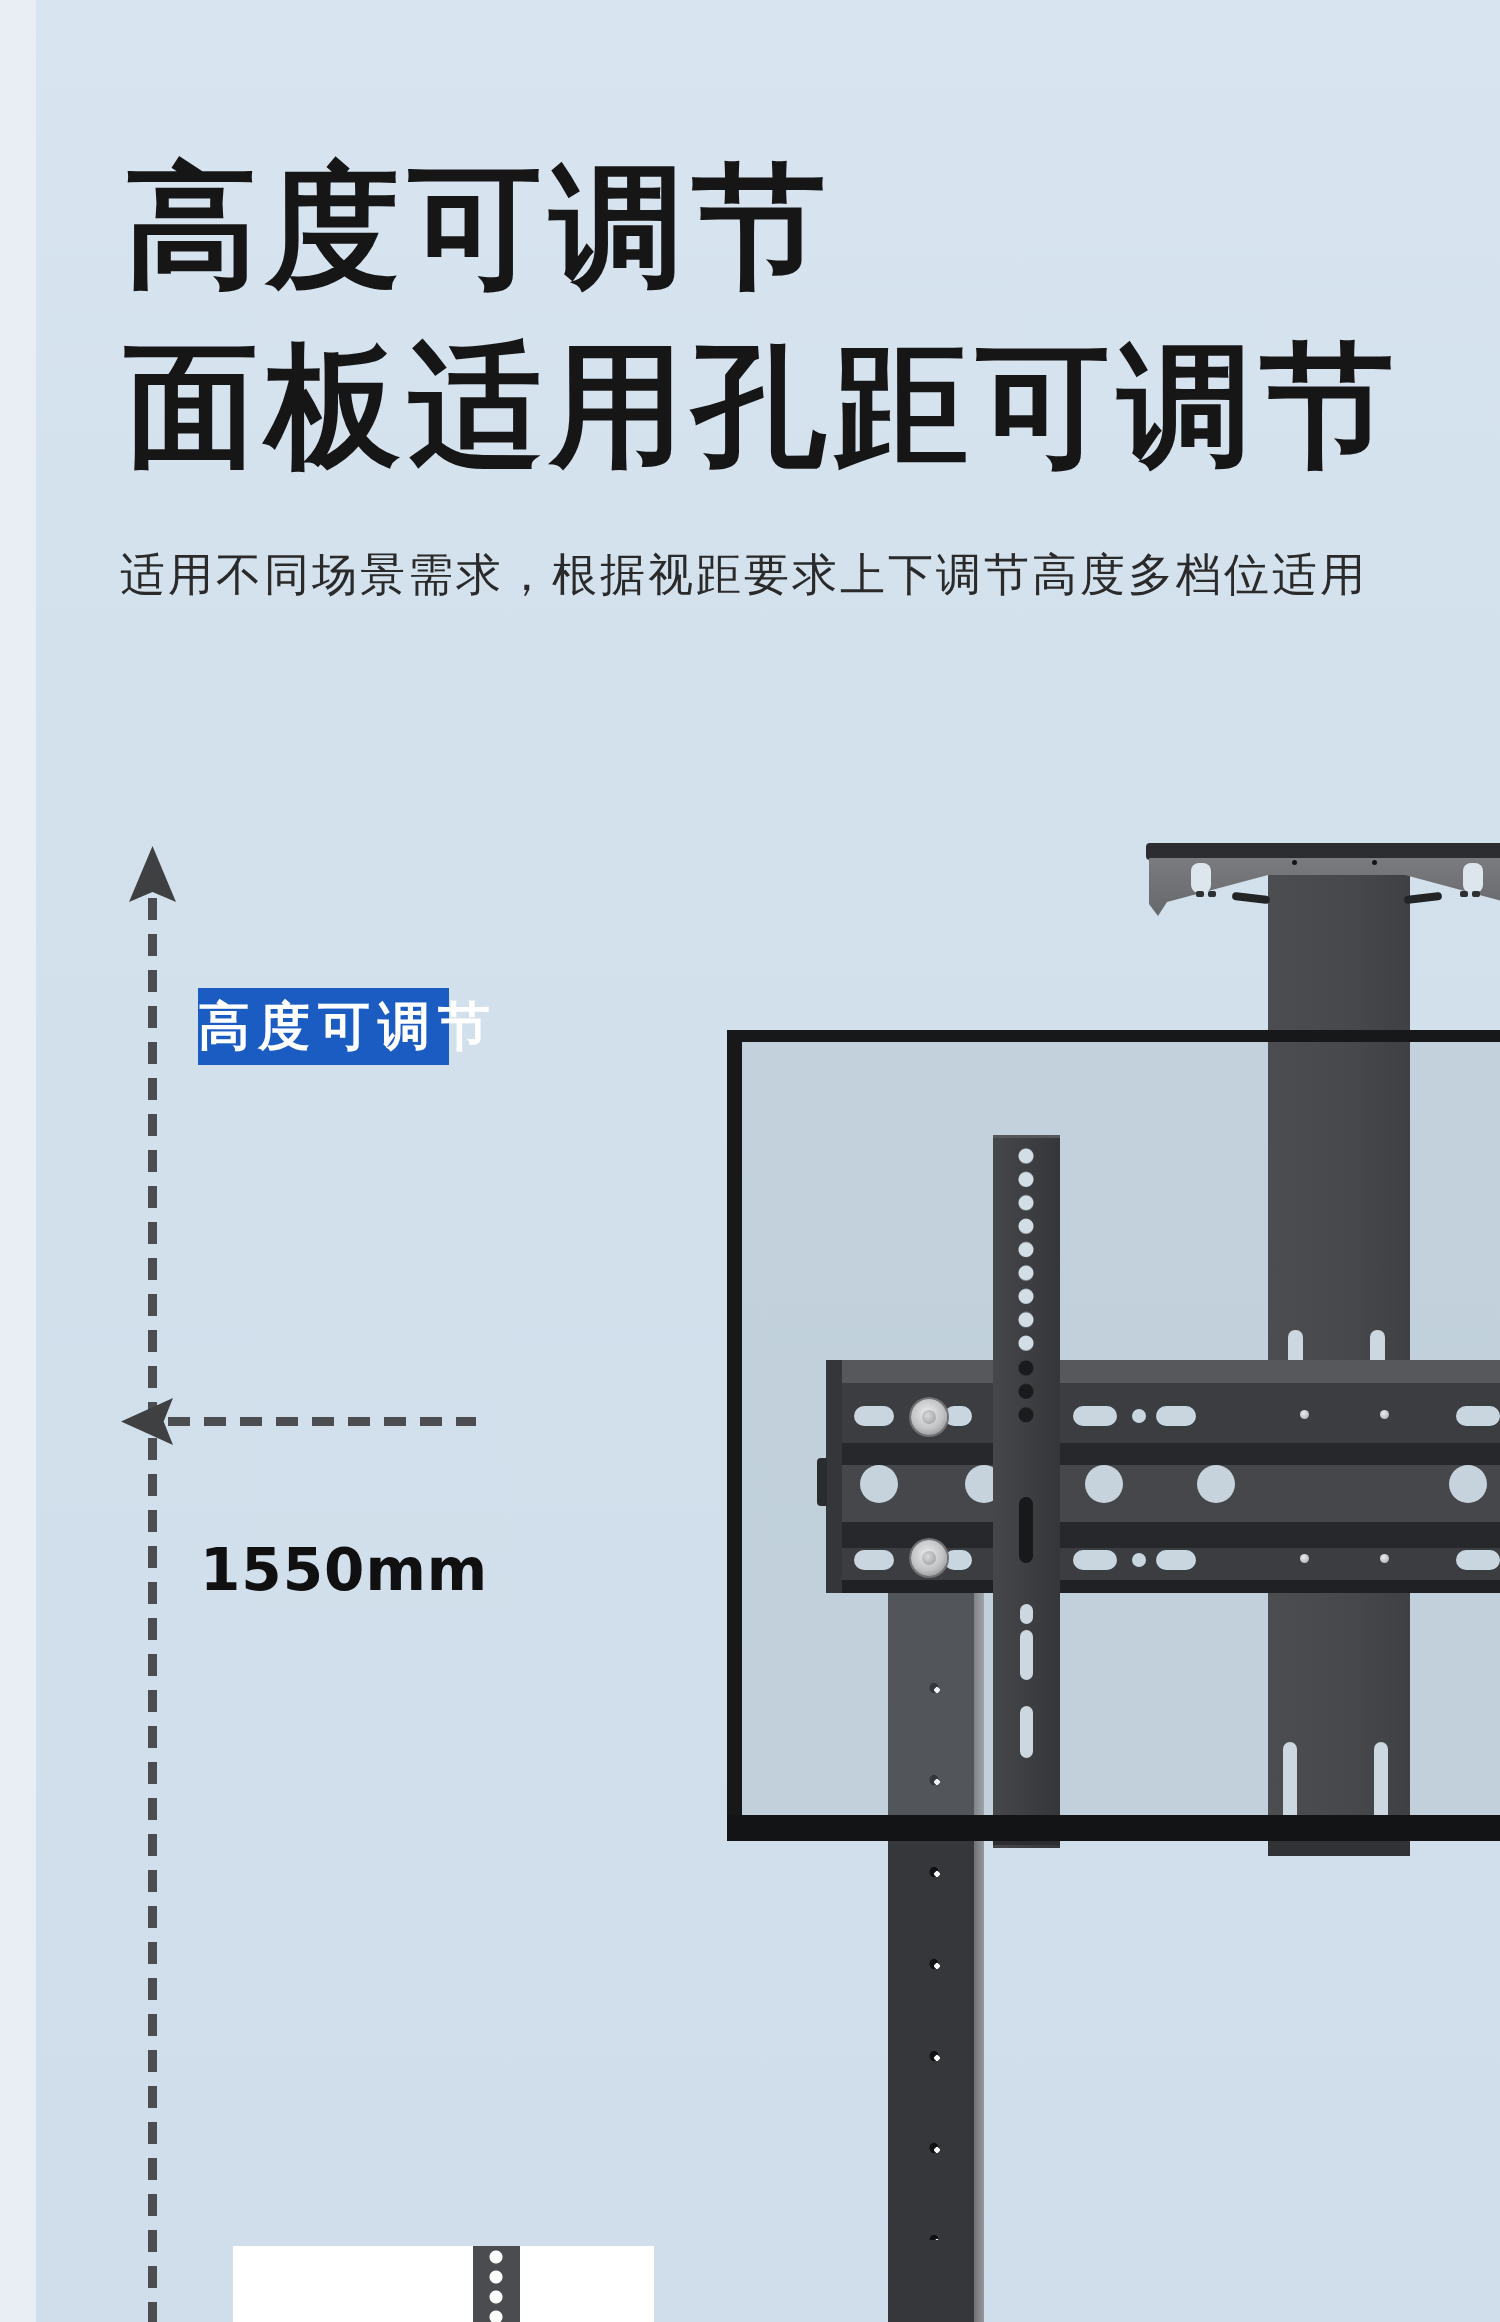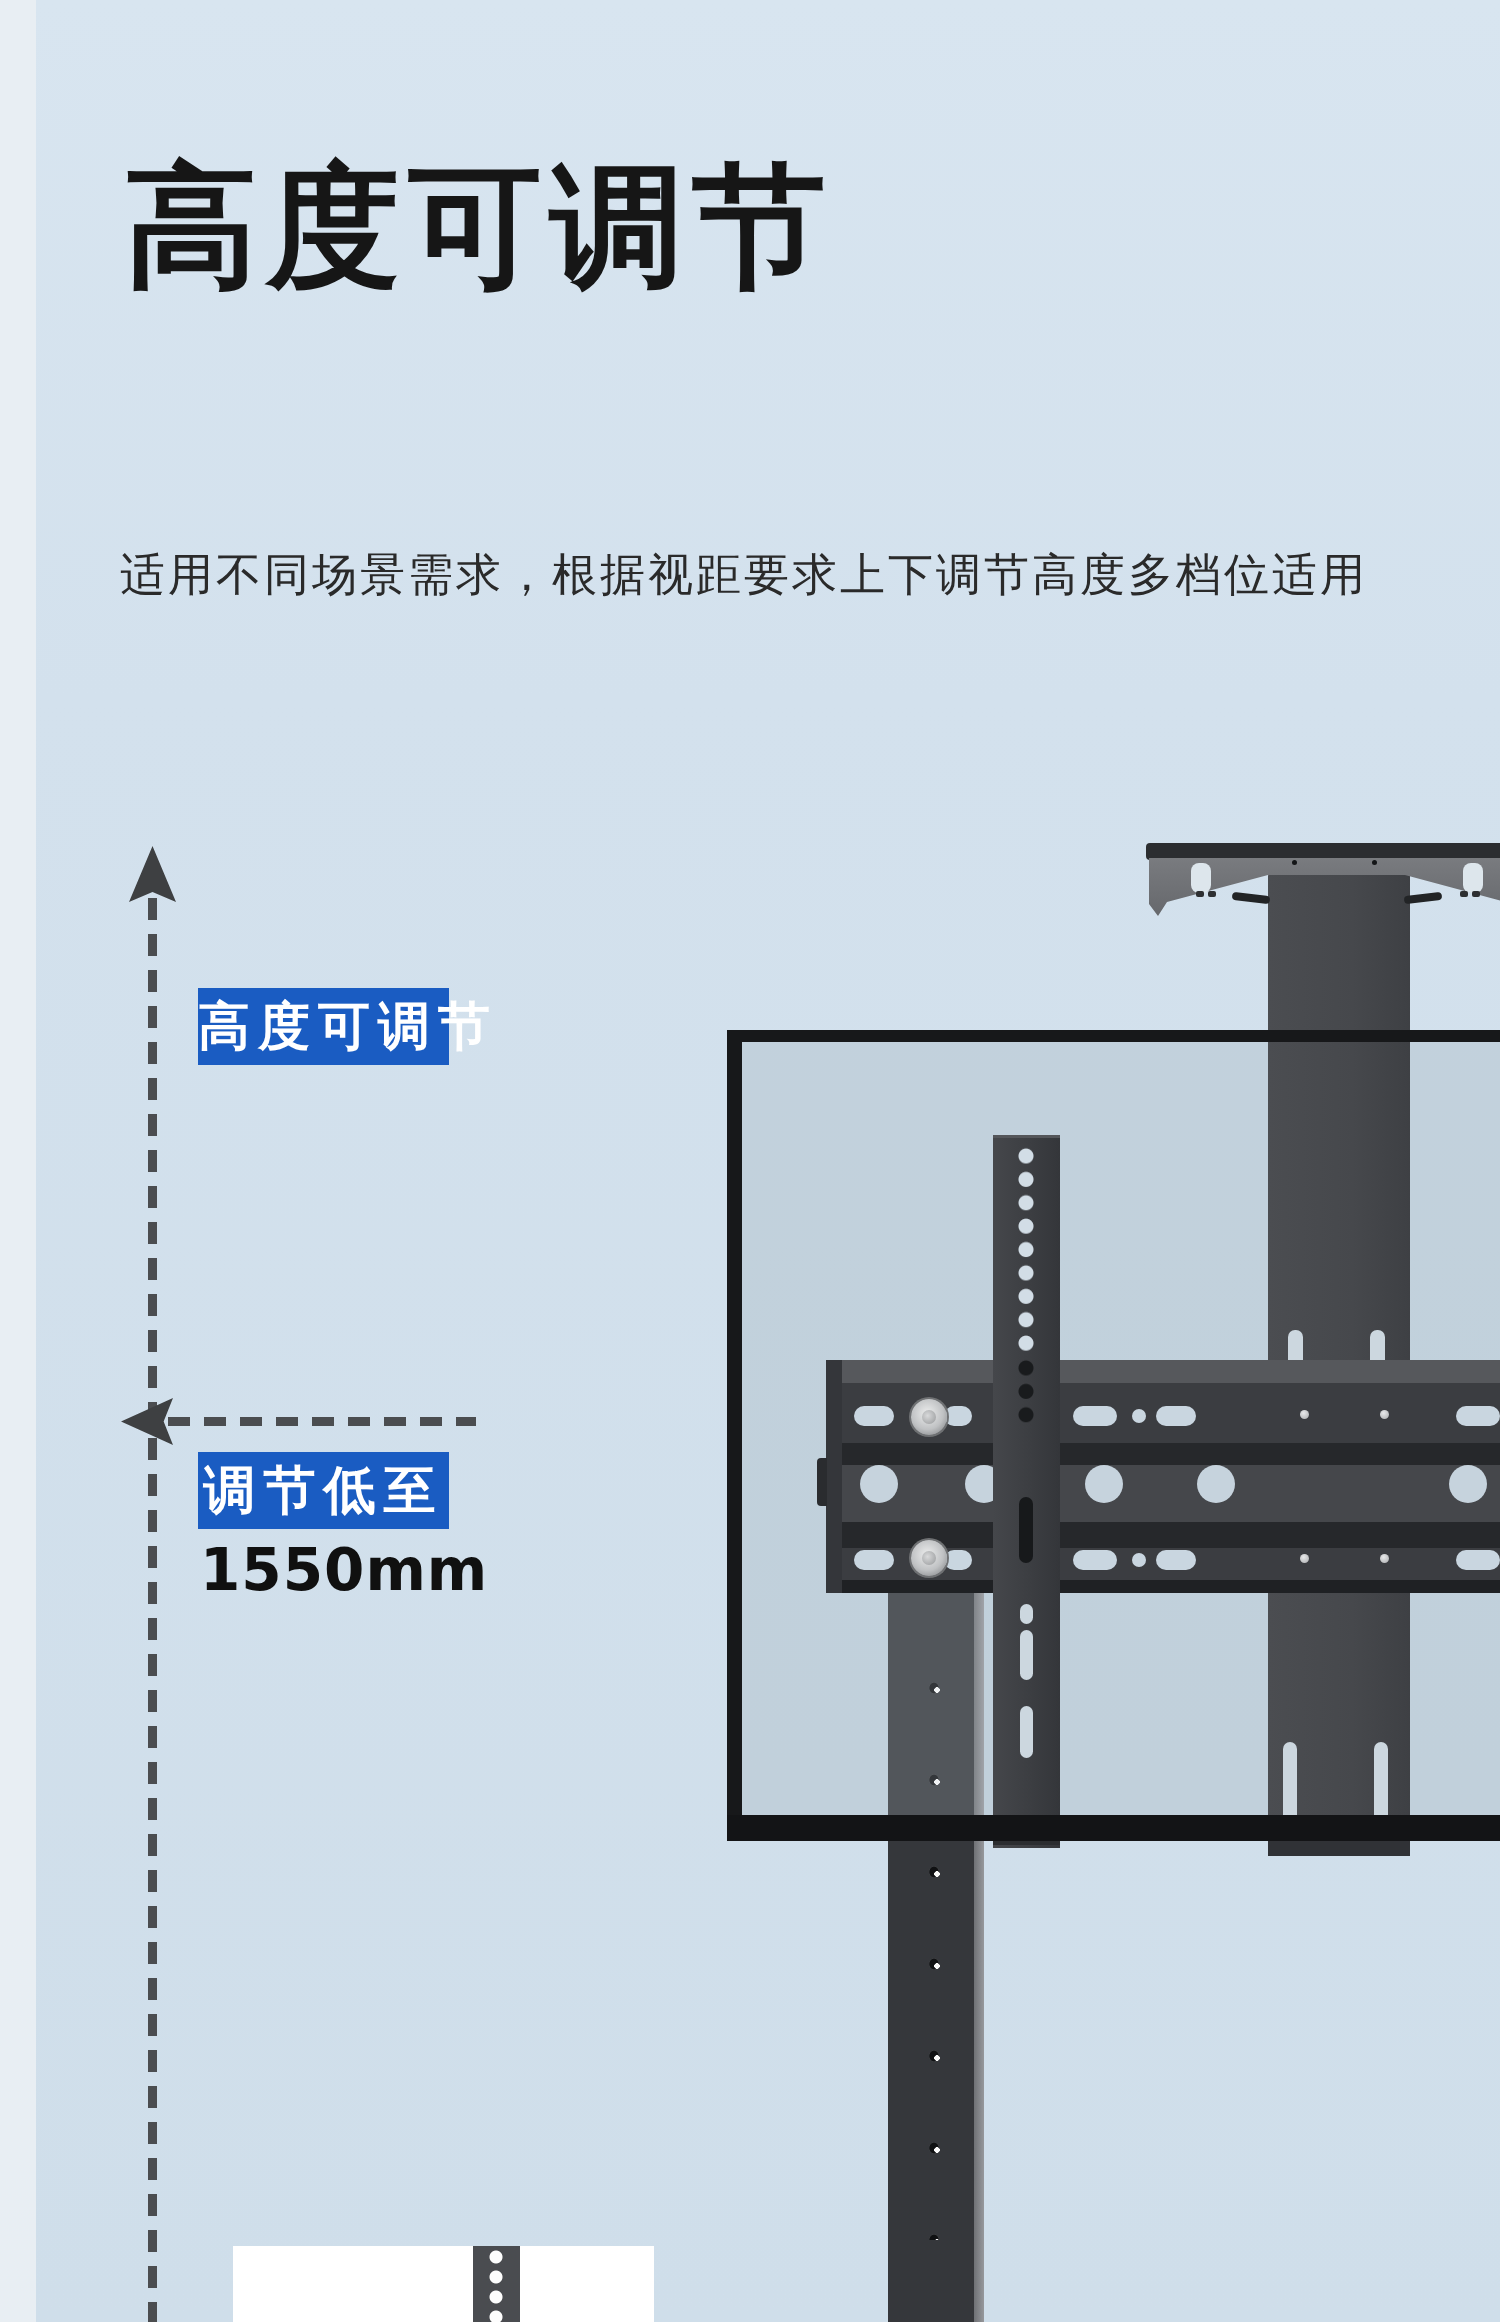--- a/index.html
+++ b/index.html
@@ -90,20 +90,21 @@
      background-image:radial-gradient(circle 7px at 13px 10px,#fdfdfd 6px,transparent 7px);
      background-size:26px 20px;background-repeat:repeat-y;}
 </style>
 </head>
 <body>
 
 <div class="stage">
 
   <div class="a title">
     <div>高度可调节</div>
+    <div>面板适用孔距可调节</div>
   </div>
   <div class="a subtitle">适用不同场景需求，根据视距要求上下调节高度多档位适用</div>
 
   <div class="a panel-fill"></div>
 
   <div class="a col1"></div>
   <div class="a slotl" style="left:1252px;top:1330px;width:15px;height:64px;"></div>
   <div class="a slotl" style="left:1334px;top:1330px;width:15px;height:64px;"></div>
   <div class="a slotl" style="left:1247px;top:1742px;width:14px;height:92px;"></div>
   <div class="a slotl" style="left:1338px;top:1742px;width:14px;height:92px;"></div>
@@ -181,20 +182,19 @@
   <div class="a pb" style="left:691px;top:1030px;width:809px;height:12px;"></div>
   <div class="a pb" style="left:691px;top:1815px;width:809px;height:26px;background:#131416;"></div>
 
   <div class="a vdash"></div>
   <div class="a hdash"></div>
   <div class="a arrow-up"></div>
   <div class="a arrow-left"></div>
 
   <div class="a badge" style="left: 162px; top: 988px; background: rgb(26, 92, 194);">高度可调节</div>
 
-  <div class="a badge" style="left: 162px; top: 1452px; background: rgb(26, 92, 194);">调节低至</div>
   <div class="a mmval" style="left:164px;top:1536px;">1550mm</div>
 
   <div class="a wbox"></div>
   <div class="a wstrip"></div>
   <div class="a wholes"></div>
 
 </div>
 
 </body></html>

